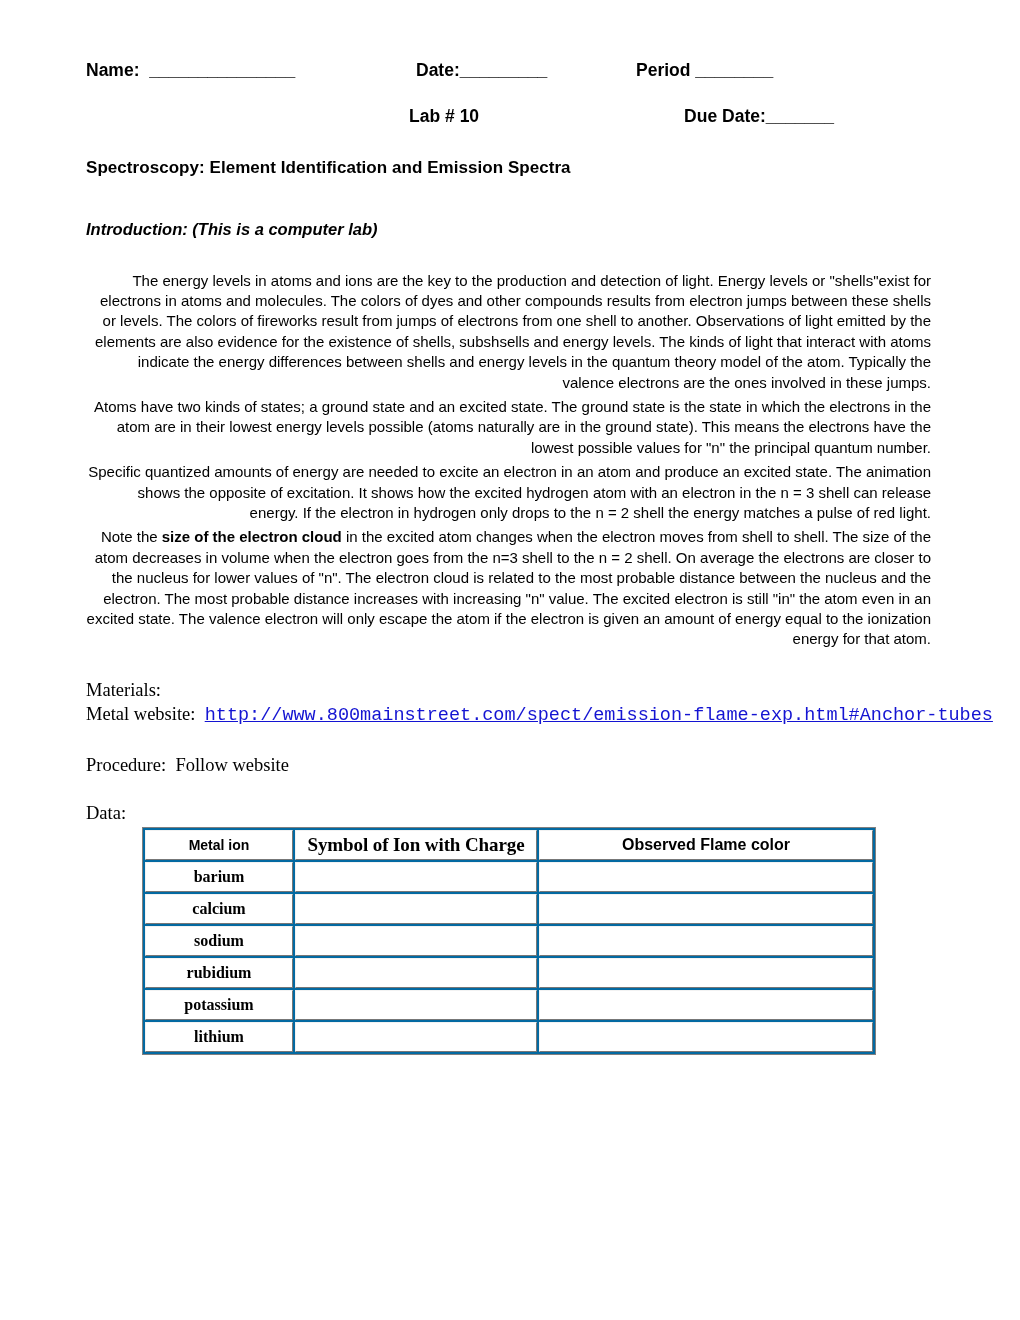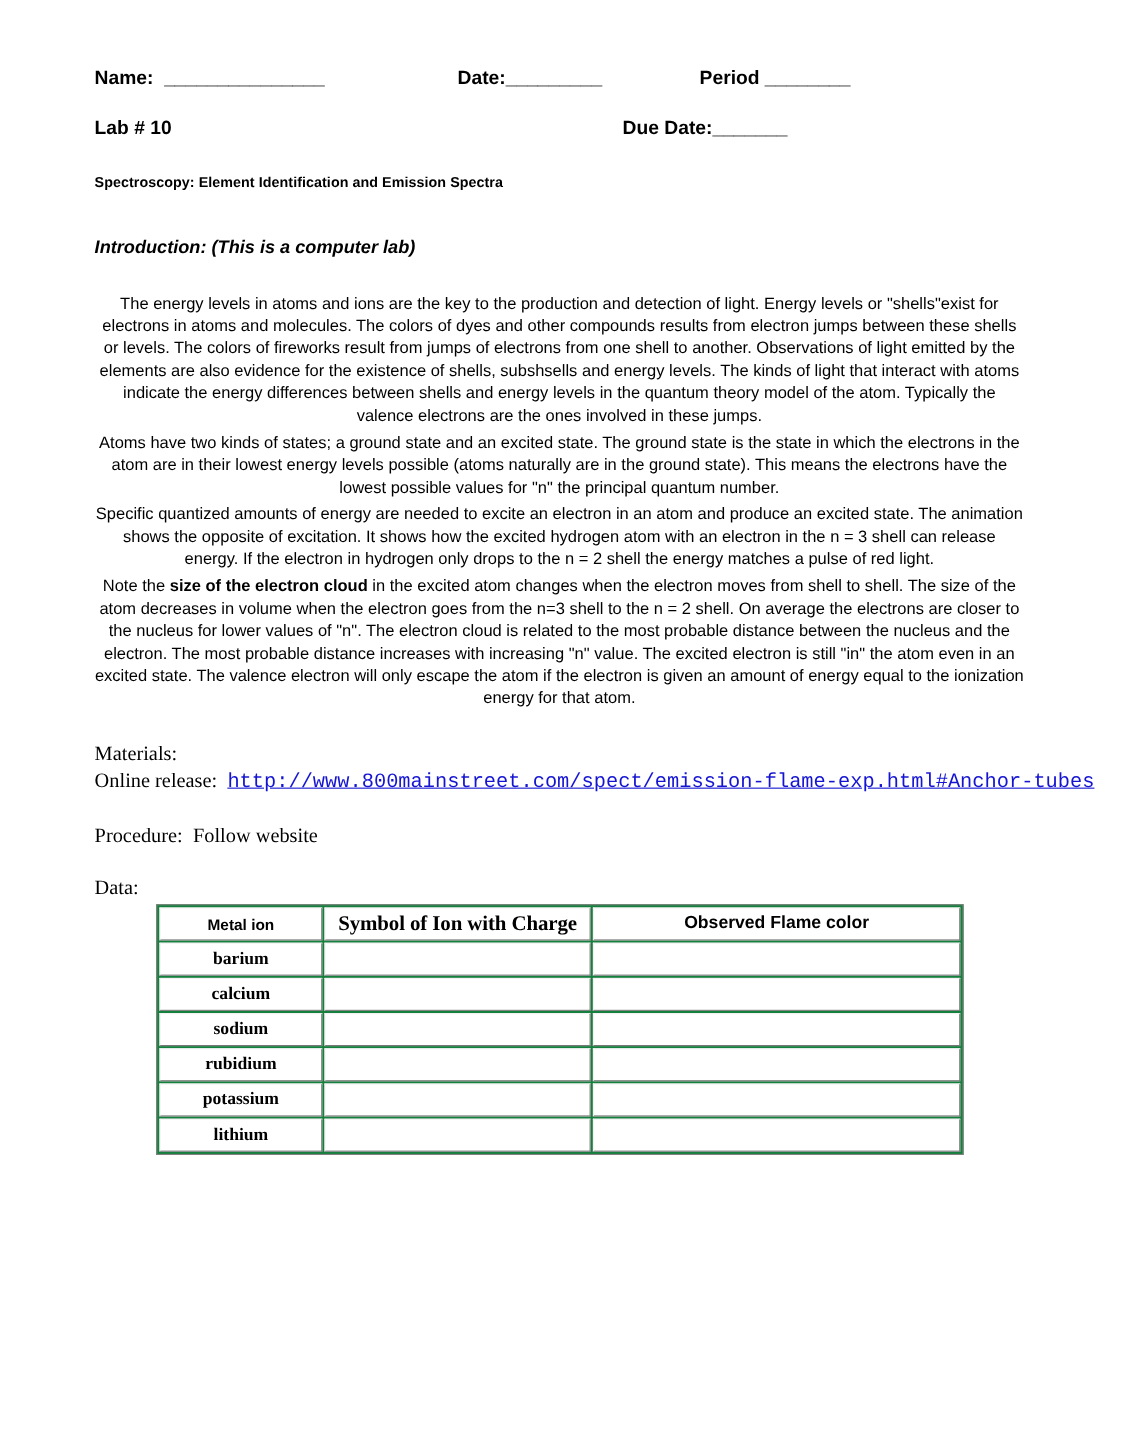--- a/index.html
+++ b/index.html
@@ -29,51 +29,51 @@
   
   .hdr-row {
     font-family: "Liberation Sans", sans-serif;
     font-weight: bold;
     font-size: 17.5px;
     line-height: 1;
     white-space: pre;
     color: #000;
   }
   .hdr-row-1 { margin: 0 0 0 0; height: 26px; }
-  .hdr-row-2 { margin: 20px 0 0 0; height: 26px; }
+  .hdr-row-2 { margin: 20px 0 0 0; height: 26px; text-align: center; }
 
   .hdr-seg { display: inline-block; }
   .seg-name   { width: 330px; }
   .seg-date   { width: 220px; }
   .seg-lab    { width: 480px; }
 
   .title-line {
     font-family: "Liberation Sans", sans-serif;
     font-weight: bold;
-    font-size: 13px;
+    font-size: 17px;
     line-height: 1;
     margin: 25px 0 0 0;
     letter-spacing: 0.05px;
   }
 
   .subhead {
     font-family: "Liberation Sans", sans-serif;
     font-weight: bold;
     font-size: 16.5px;
     line-height: 1;
     margin: 45px 0 0 0;
     font-style: italic;
   }
 
   
   .para {
     font-family: "Liberation Sans", sans-serif;
     font-size: 15px;
     line-height: 20.4px;
-    text-align: center;
+    text-align: right;
     margin: 0;
     width: 845px;
     color: #000;
   }
   .para + .para { margin-top: 4px; }
   #para-1 { margin-top: 33px; }
   .para b { font-weight: bold; }
 
   
   .serif-block {
@@ -106,21 +106,21 @@
 
   .data-table-wrap {
     margin-top: 2px;
     padding-left: 56px;
   }
 
   table.flame {
     border-collapse: separate;
     border-spacing: 2px;
     border: 1px solid #808080;
-    background: #15803d;
+    background: #0369a1;
     width: 730px;
     table-layout: fixed;
   }
   table.flame td {
     border: 1px solid;
     border-color: #f2f2f2 #777777 #777777 #f2f2f2;
     background: #ffffff;
     height: 22px;
     padding: 3px 4px;
     vertical-align: middle;
@@ -169,21 +169,21 @@
 
   <div class="subhead">Introduction: (This is a computer lab)</div>
 
   <p class="para" id="para-1">The energy levels in atoms and ions are the key to the production and detection of light. Energy levels or "shells"exist for electrons in atoms and molecules. The colors of dyes and other compounds results from electron jumps between these shells or levels. The colors of fireworks result from jumps of electrons from one shell to another. Observations of light emitted by the elements are also evidence for the existence of shells, subshsells and energy levels. The kinds of light that interact with atoms indicate the energy differences between shells and energy levels in the quantum theory model of the atom. Typically the valence electrons are the ones involved in these jumps.</p>
   <p class="para">Atoms have two kinds of states; a ground state and an excited state. The ground state is the state in which the electrons in the atom are in their lowest energy levels possible (atoms naturally are in the ground state). This means the electrons have the lowest possible values for "n" the principal quantum number.</p>
   <p class="para">Specific quantized amounts of energy are needed to excite an electron in an atom and produce an excited state. The animation shows the opposite of excitation. It shows how the excited hydrogen atom with an electron in the n = 3 shell can release energy. If the electron in hydrogen only drops to the n = 2 shell the energy matches a pulse of red light.</p>
   <p class="para"><span>Note the </span><b>size of the electron cloud</b><span> in the excited atom changes when the electron moves from shell to shell. The size of the atom decreases in volume when the electron goes from the n=3 shell to the n = 2 shell. On average the electrons are closer to the nucleus for lower values of "n". The electron cloud is related to the most probable distance between the nucleus and the electron. The most probable distance increases with increasing "n" value. The excited electron is still "in" the atom even in an excited state. The valence electron will only escape the atom if the electron is given an amount of energy equal to the ionization energy for that atom.</span></p>
 
   <div class="serif-block" id="materials-block">
     <div class="serif-line">Materials:</div>
-    <div class="serif-line"><span>Online release:  </span><a class="weblink" href="#">http://www.800mainstreet.com/spect/emission-flame-exp.html#Anchor-tubes</a></div>
+    <div class="serif-line"><span>Metal website:  </span><a class="weblink" href="#">http://www.800mainstreet.com/spect/emission-flame-exp.html#Anchor-tubes</a></div>
   </div>
 
   <div class="serif-block" id="procedure-block">
     <div class="serif-line">Procedure:  Follow website</div>
   </div>
 
   <div class="serif-block" id="data-block">
     <div class="serif-line">Data:</div>
   </div>
 

